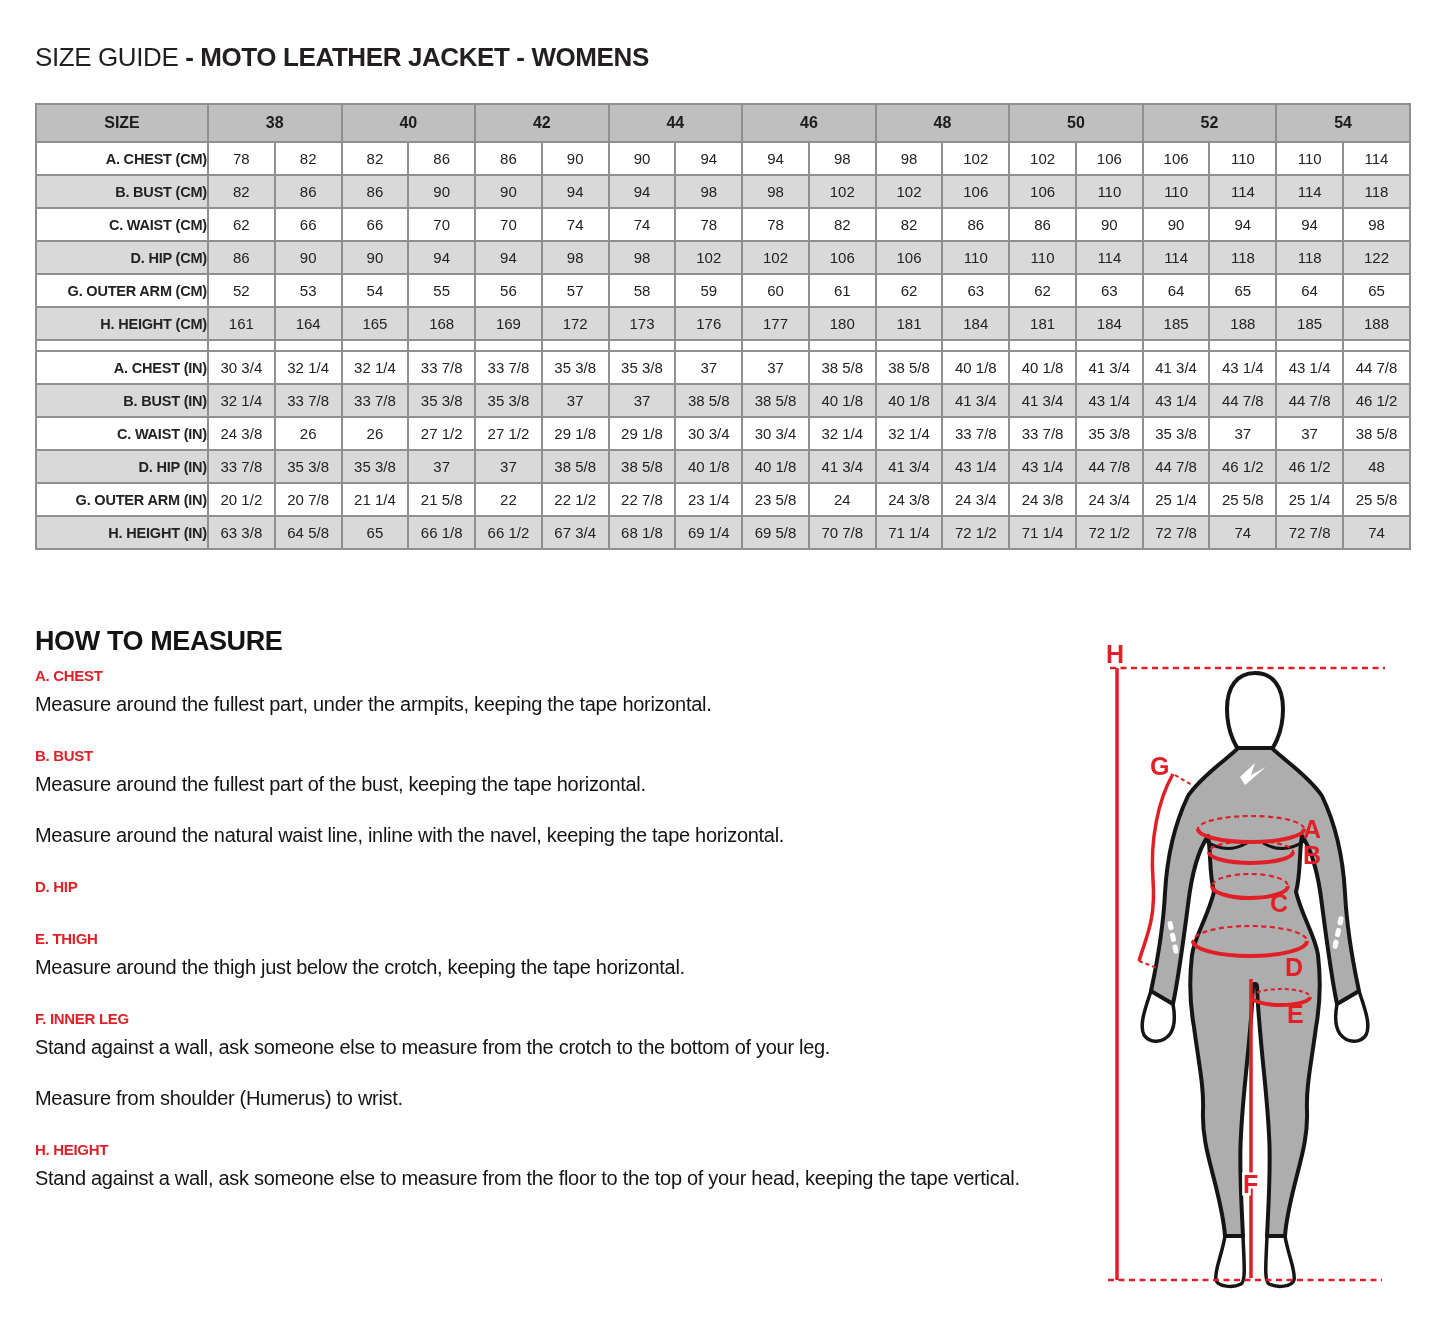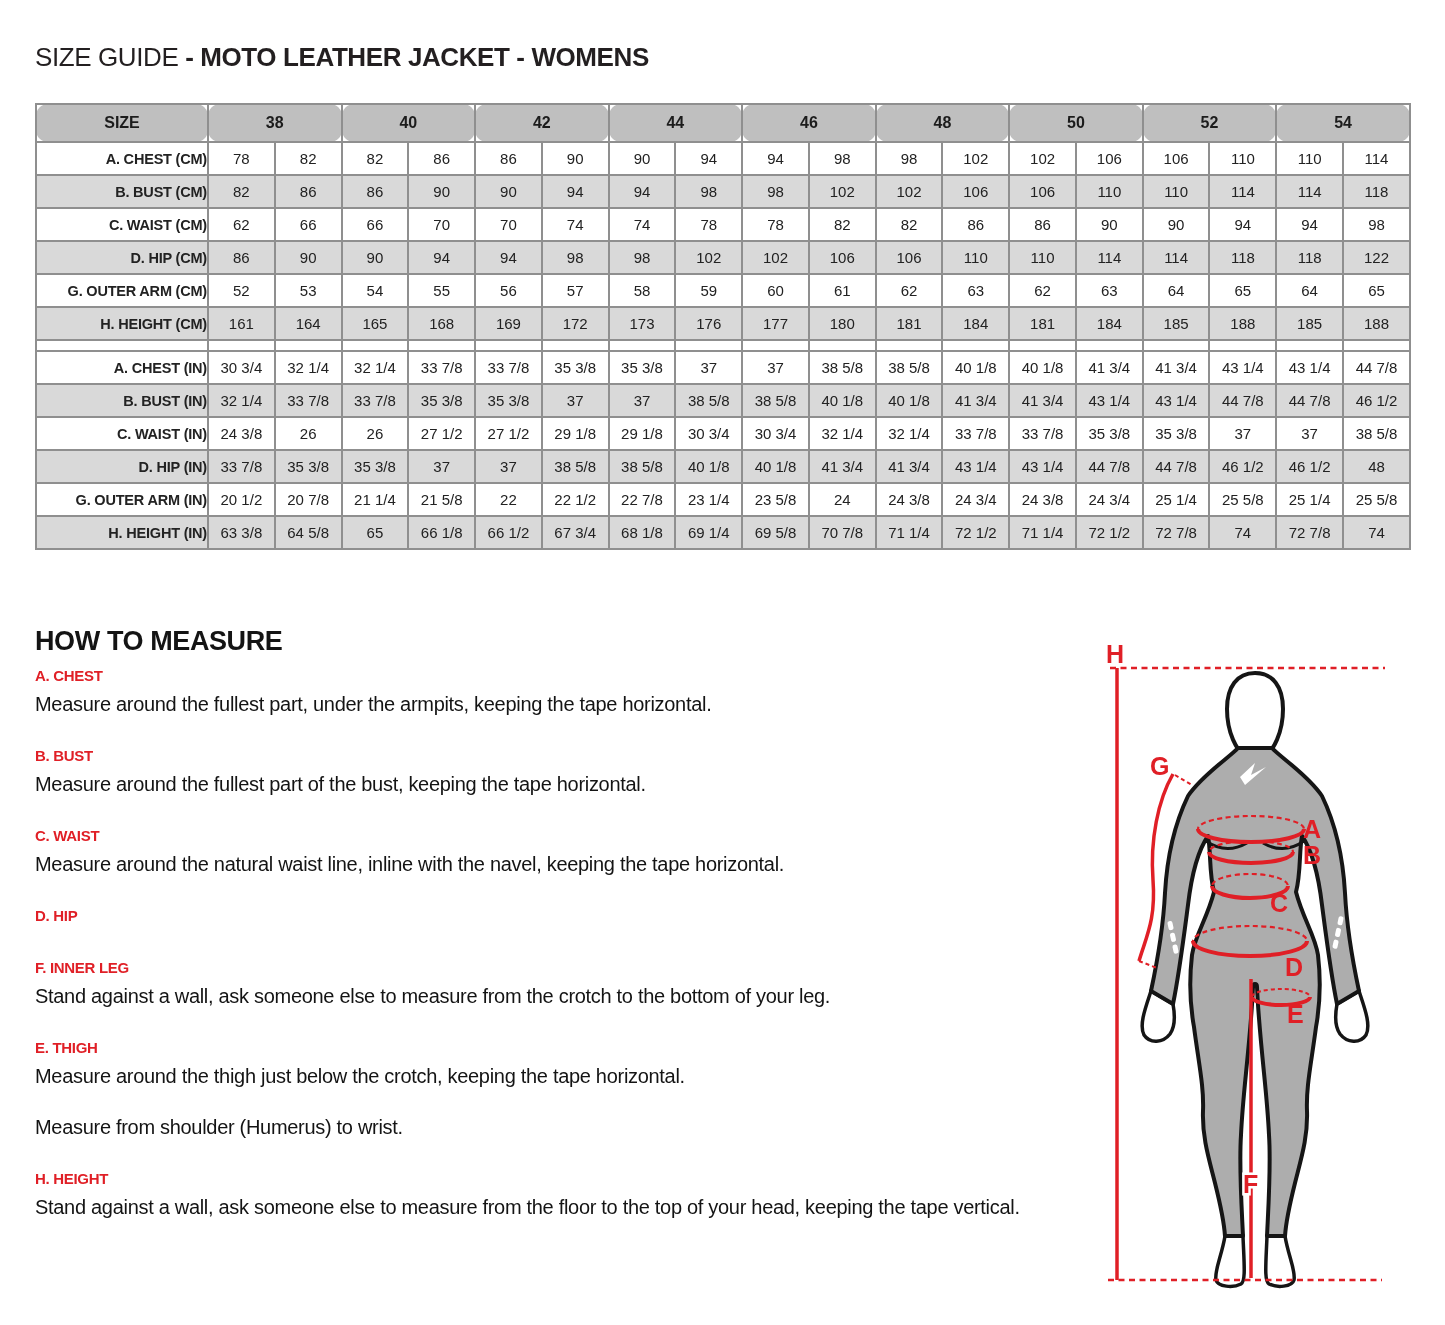--- a/index.html
+++ b/index.html
@@ -16,21 +16,21 @@
   .page-title .bold{font-weight:bold;}
   
   .size-table{
     position:absolute;left:35px;top:103px;width:1376px;
     border-collapse:collapse;table-layout:fixed;
     font-size:15px;color:#222;
   }
   .size-table th,.size-table td{
     border:2px solid #8f8f8f;text-align:center;padding:0;overflow:hidden;white-space:nowrap;
   }
-  .size-table thead th{height:36px;background:#bfbfbf;font-size:16px;font-weight:bold;color:#1c1c1c;border-radius:12px;}
+  .size-table thead th{height:36px;background:#bfbfbf;font-size:16px;font-weight:bold;color:#1c1c1c;}
   .size-table tbody td{height:31px;background:#ffffff;}
   .size-table tr.alt td{background:#d9d9d9;}
   .size-table td.rowlabel{text-align:right;padding-left:9px;font-weight:bold;font-size:14.5px;letter-spacing:-0.2px;}
   .size-table tr.spacer td{height:9px;background:#ffffff;border-top:2px solid #8f8f8f;border-bottom:2px solid #8f8f8f;}
   
   .htm-heading{
     position:absolute;left:35px;top:602px;font-size:27px;font-weight:bold;color:#141414;letter-spacing:-0.4px;margin-top:24px;
   }
   .sections{position:absolute;left:35px;top:664px;width:1045px;}
   .m-section{margin-bottom:28px;}
@@ -351,33 +351,32 @@
 <div class="sections" id="sections">
     <div class="m-section">
       <div class="s-label">A. CHEST</div>
       <div class="s-text">Measure around the fullest part, under the armpits, keeping the tape horizontal.</div>
     </div>
     <div class="m-section">
       <div class="s-label">B. BUST</div>
       <div class="s-text">Measure around the fullest part of the bust, keeping the tape horizontal.</div>
     </div>
     <div class="m-section">
-      <div class="s-label">C. WAIST</div>
       <div class="s-text">Measure around the natural waist line, inline with the navel, keeping the tape horizontal.</div>
     </div>
     <div class="m-section">
       <div class="s-label">D. HIP</div>
+    </div>
+    <div class="m-section">
+      <div class="s-label">E. THIGH</div>
+      <div class="s-text">Measure around the thigh just below the crotch, keeping the tape horizontal.</div>
     </div>
     <div class="m-section">
       <div class="s-label">F. INNER LEG</div>
       <div class="s-text">Stand against a wall, ask someone else to measure from the crotch to the bottom of your leg.</div>
-    </div>
-    <div class="m-section">
-      <div class="s-label">E. THIGH</div>
-      <div class="s-text">Measure around the thigh just below the crotch, keeping the tape horizontal.</div>
     </div>
     <div class="m-section">
       <div class="s-text">Measure from shoulder (Humerus) to wrist.</div>
     </div>
     <div class="m-section">
       <div class="s-label">H. HEIGHT</div>
       <div class="s-text">Stand against a wall, ask someone else to measure from the floor to the top of your head, keeping the tape vertical.</div>
     </div>
   </div>
 

